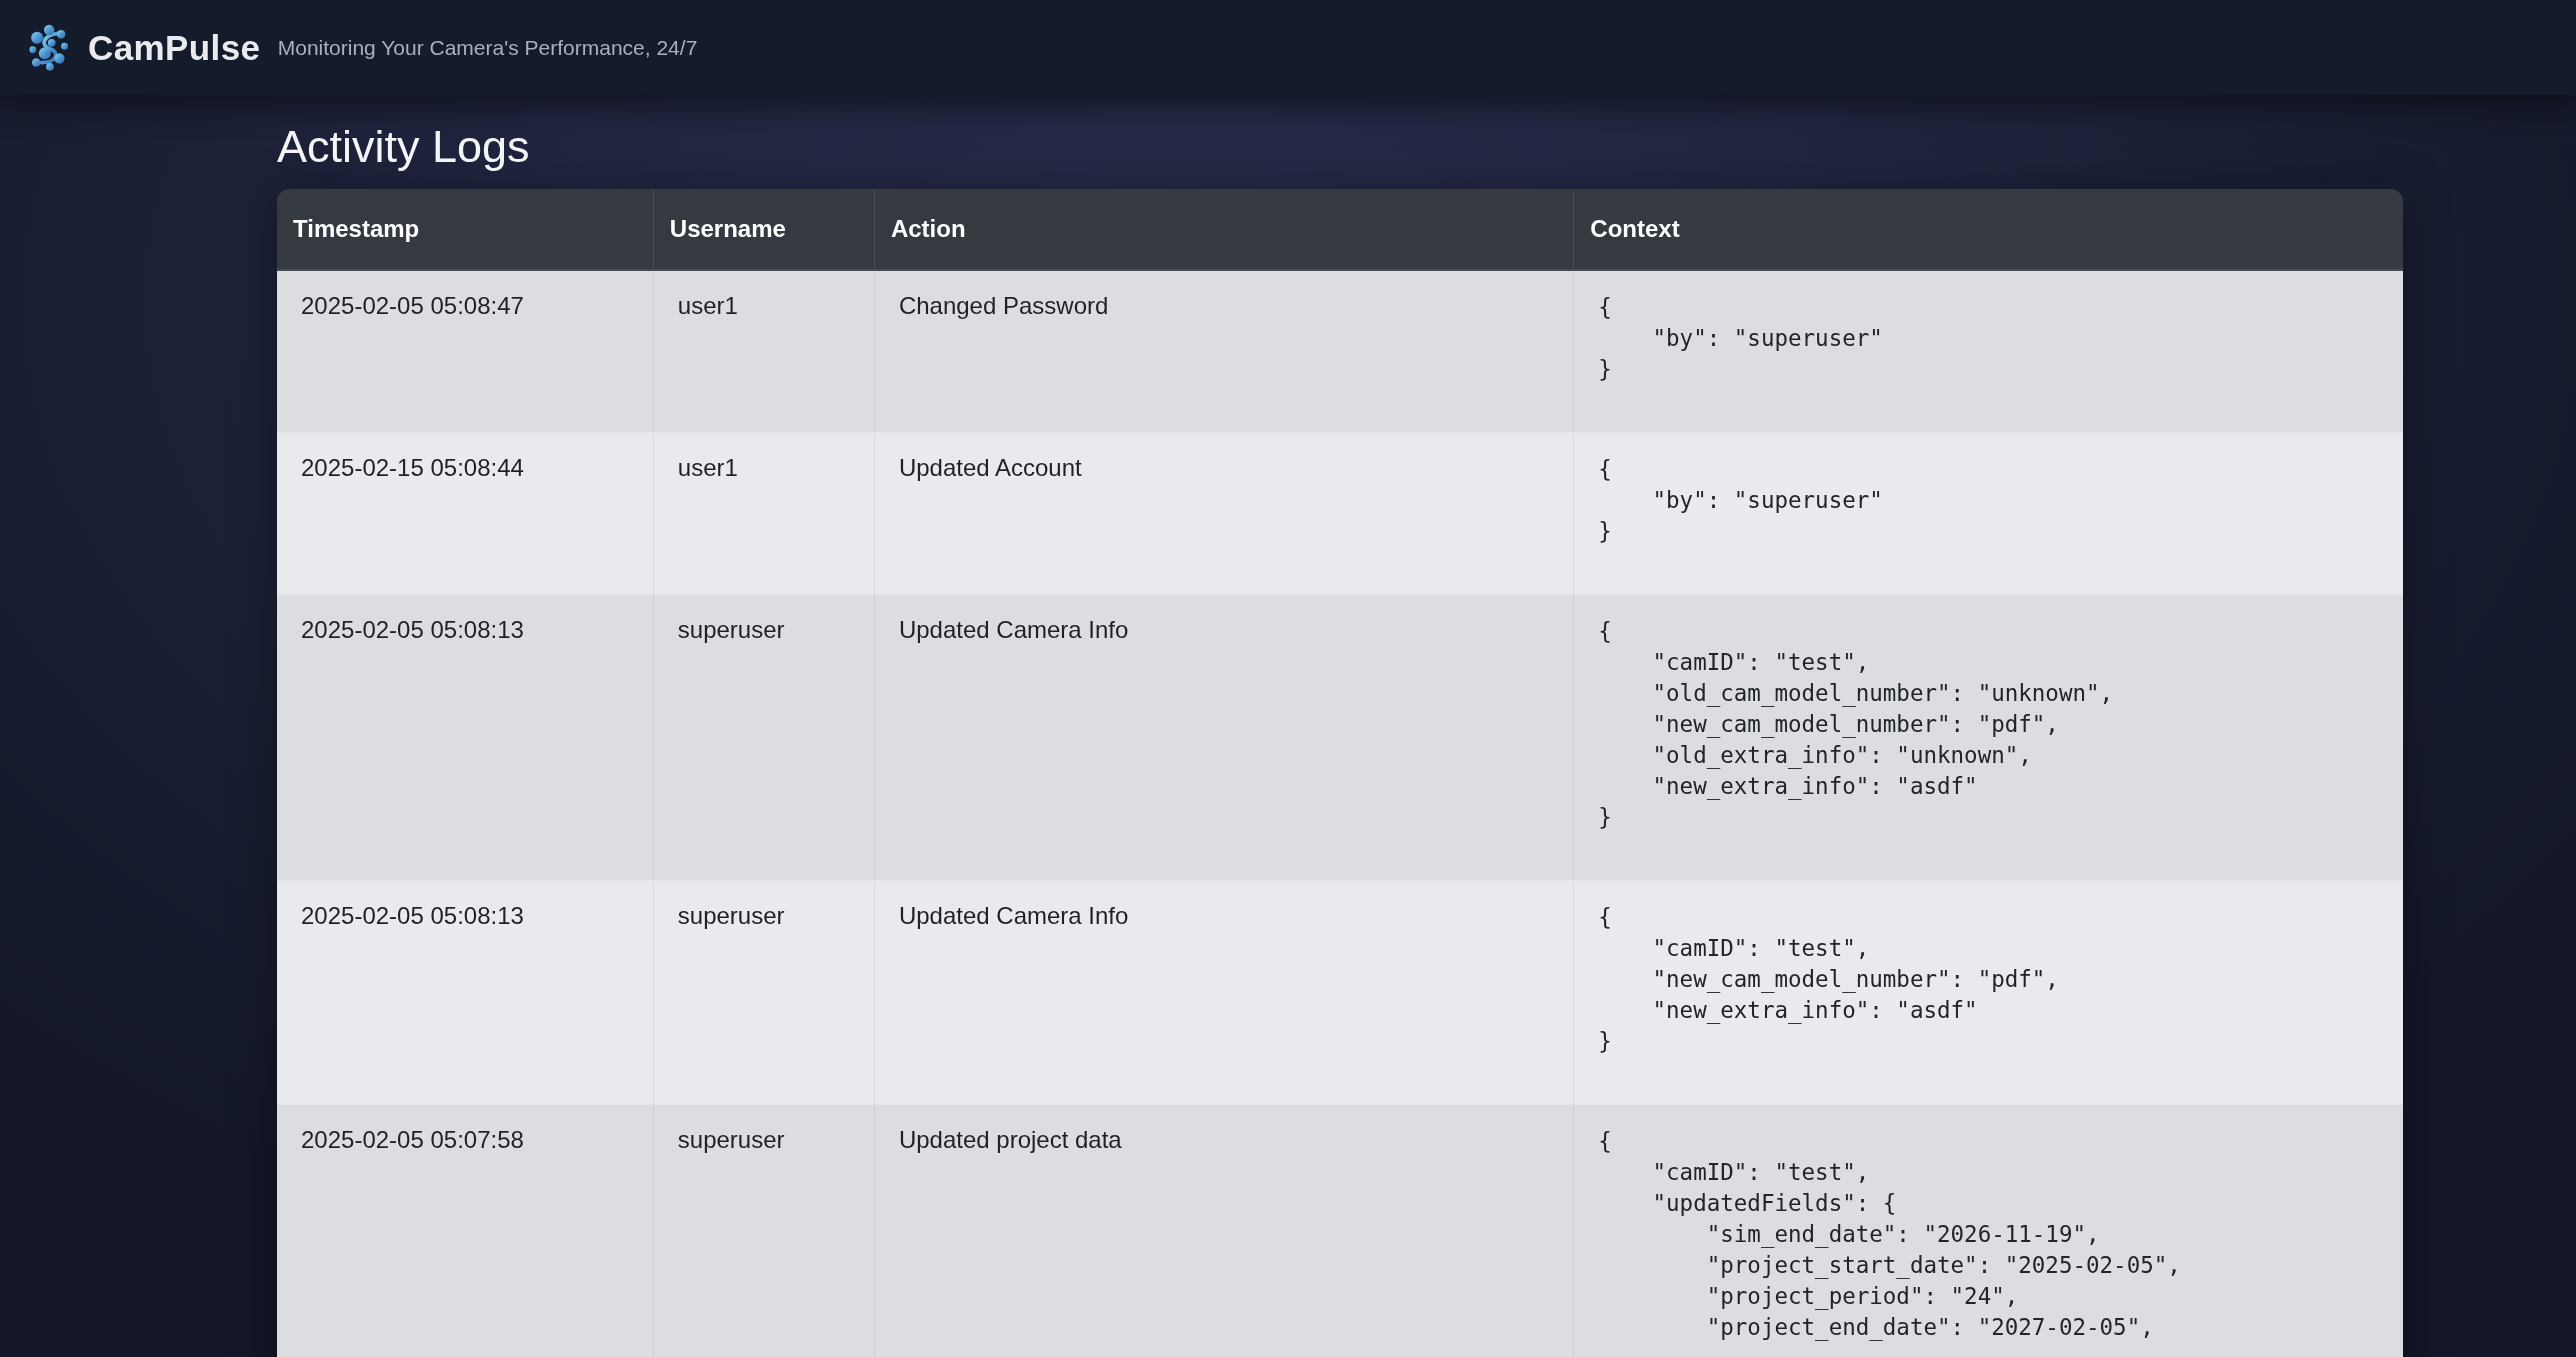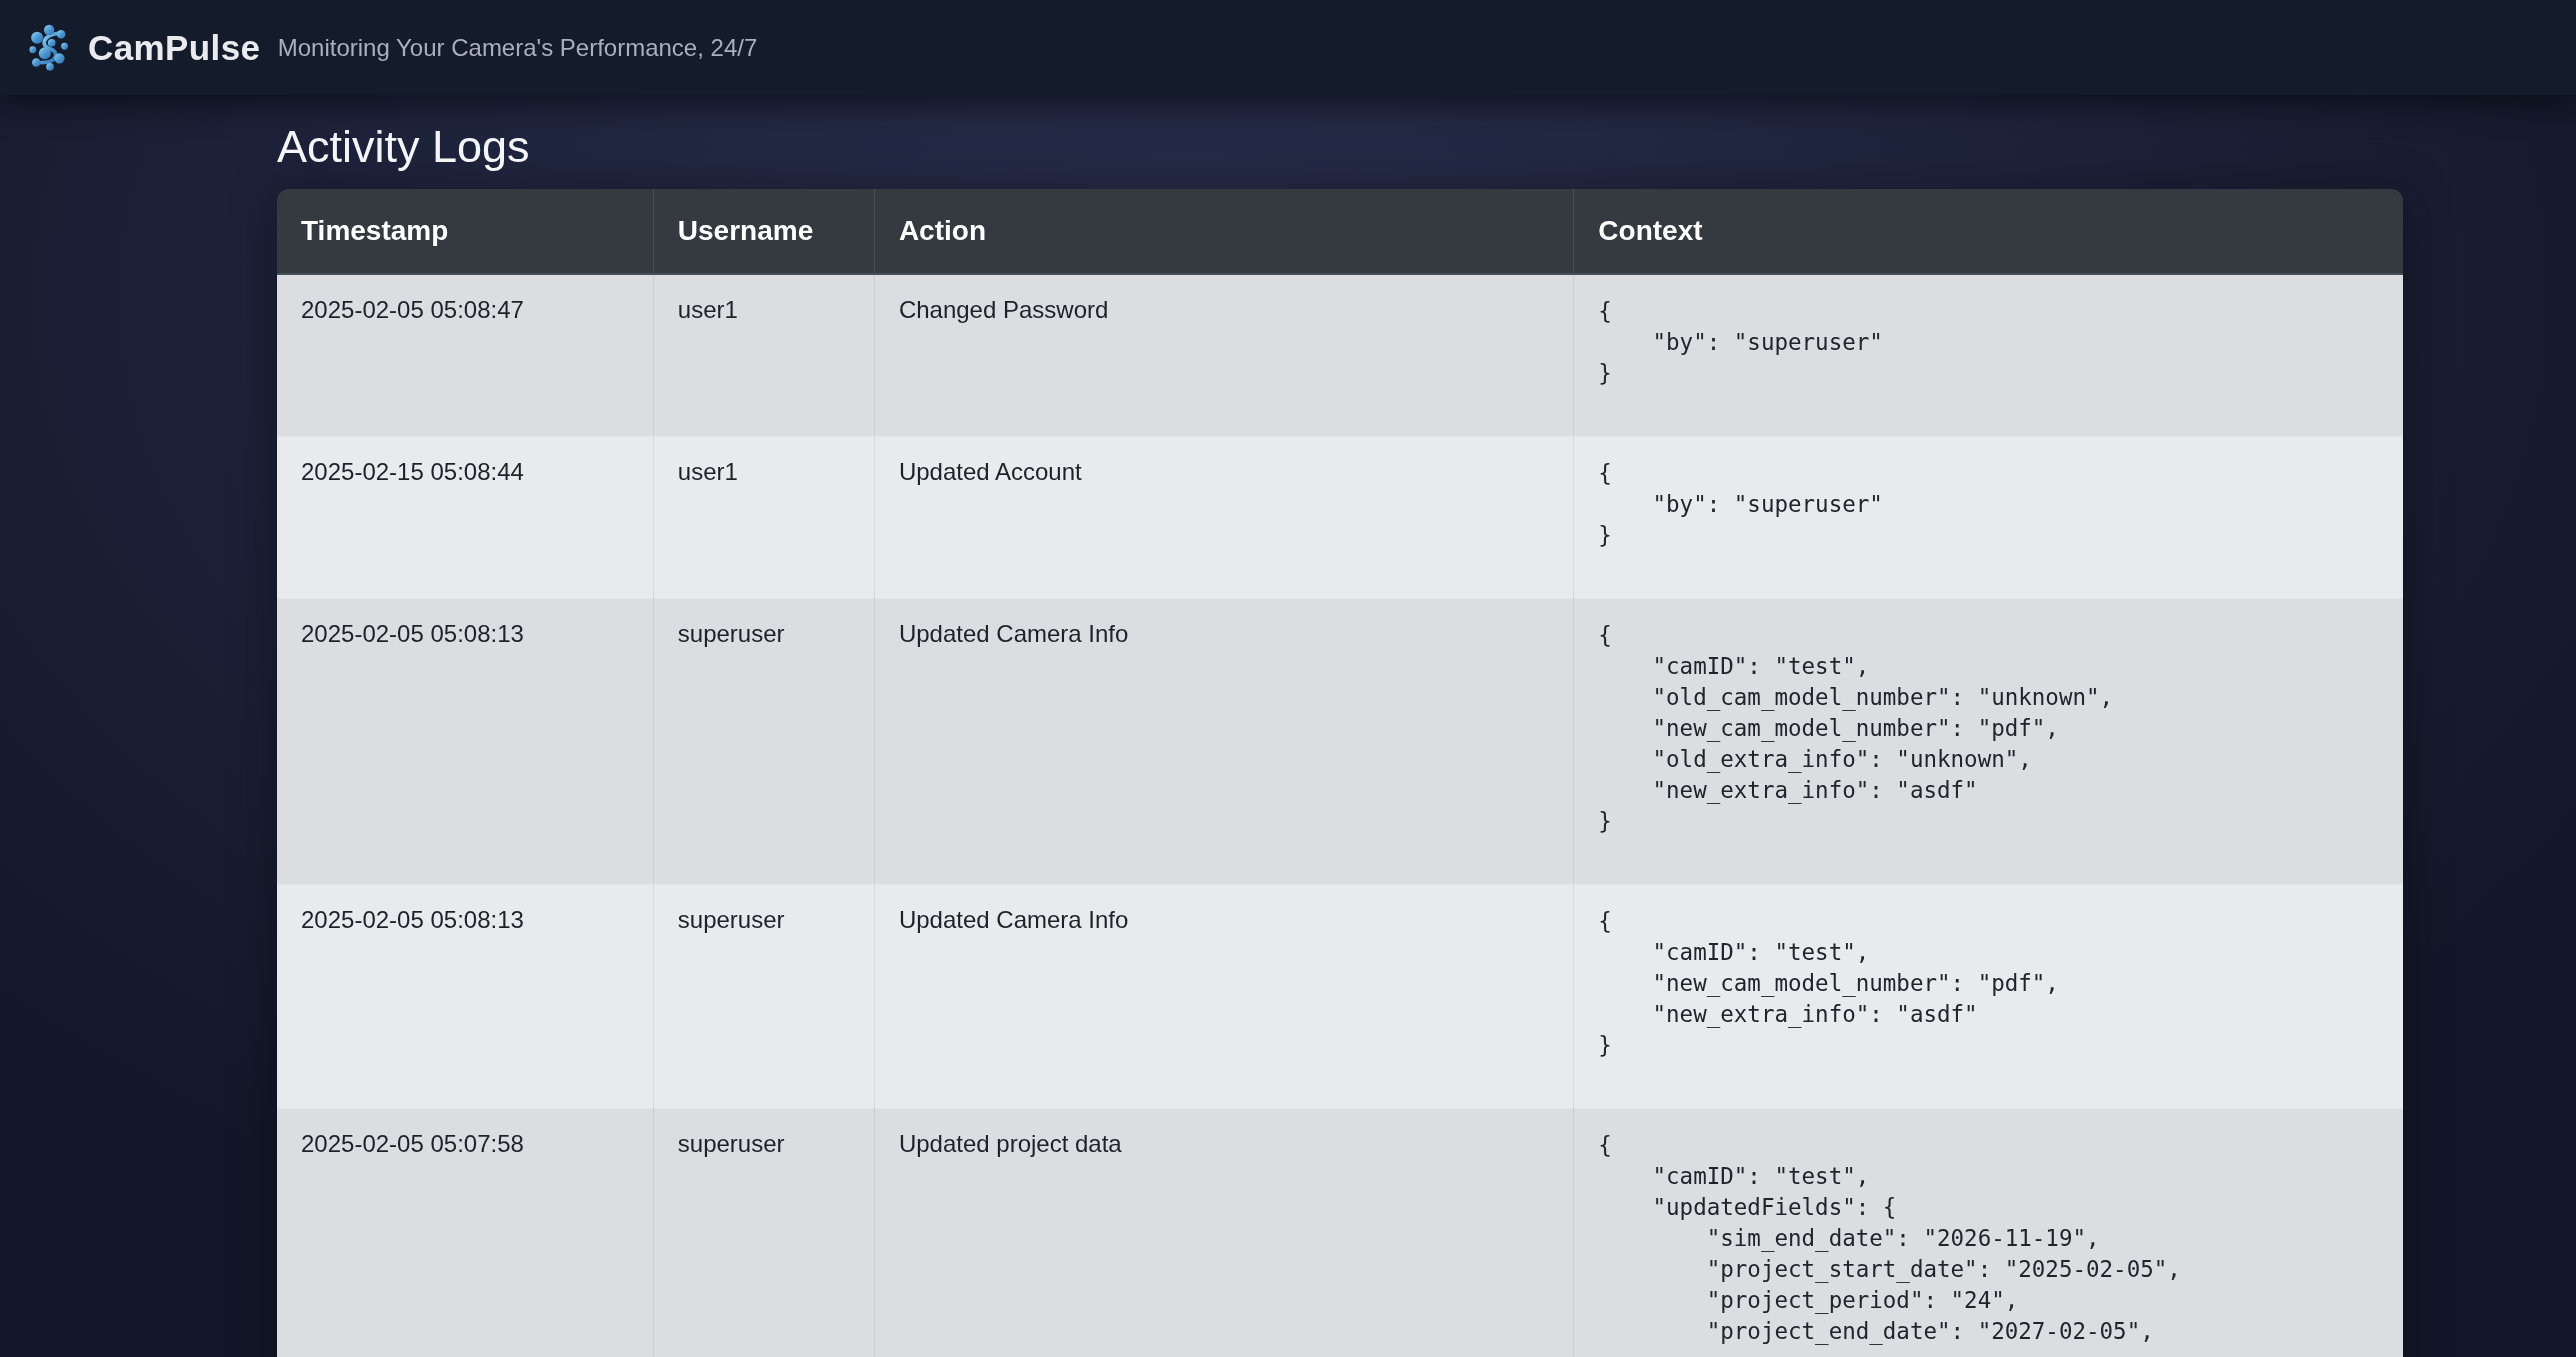--- a/index.html
+++ b/index.html
@@ -42,21 +42,21 @@
   .brand-logo{width:48px;height:50px;display:block;}
   .brand-name{
     margin-left:14px;
     font-size:35px;
     font-weight:bold;
     color:var(--brand-text);
     letter-spacing:0.4px;
   }
   .tagline{
     margin-left:17.3px;
-    font-size:24px;
+    font-size:21px;
     color:var(--tagline-text);
   }
   .nav-links{
     margin-left:auto;
     display:flex;
     align-items:center;
     list-style:none;
   }
   .nav-links a{
     display:block;
@@ -91,24 +91,24 @@
     border-collapse:collapse;
     table-layout:fixed;
   }
   col.c-timestamp{width:17.7%;}
   col.c-username{width:10.4%;}
   col.c-action{width:32.9%;}
   col.c-context{width:39.0%;}
   thead th{
     background:var(--header-bg);
     color:#ffffff;
-    font-size:28px;
+    font-size:24px;
     font-weight:bold;
     text-align:left;
-    padding:26px 24px;
+    padding:26px 16px;
     border-bottom:2.6px solid var(--header-border);
   }
   thead th + th{border-left:1.7px solid var(--header-border);margin-top:33px;}
   tbody td{
     vertical-align:top;
     padding:21px 24px;
     font-size:24px;
     color:var(--body-text);
     border-top:1.7px solid #e3e5e8;
   }

